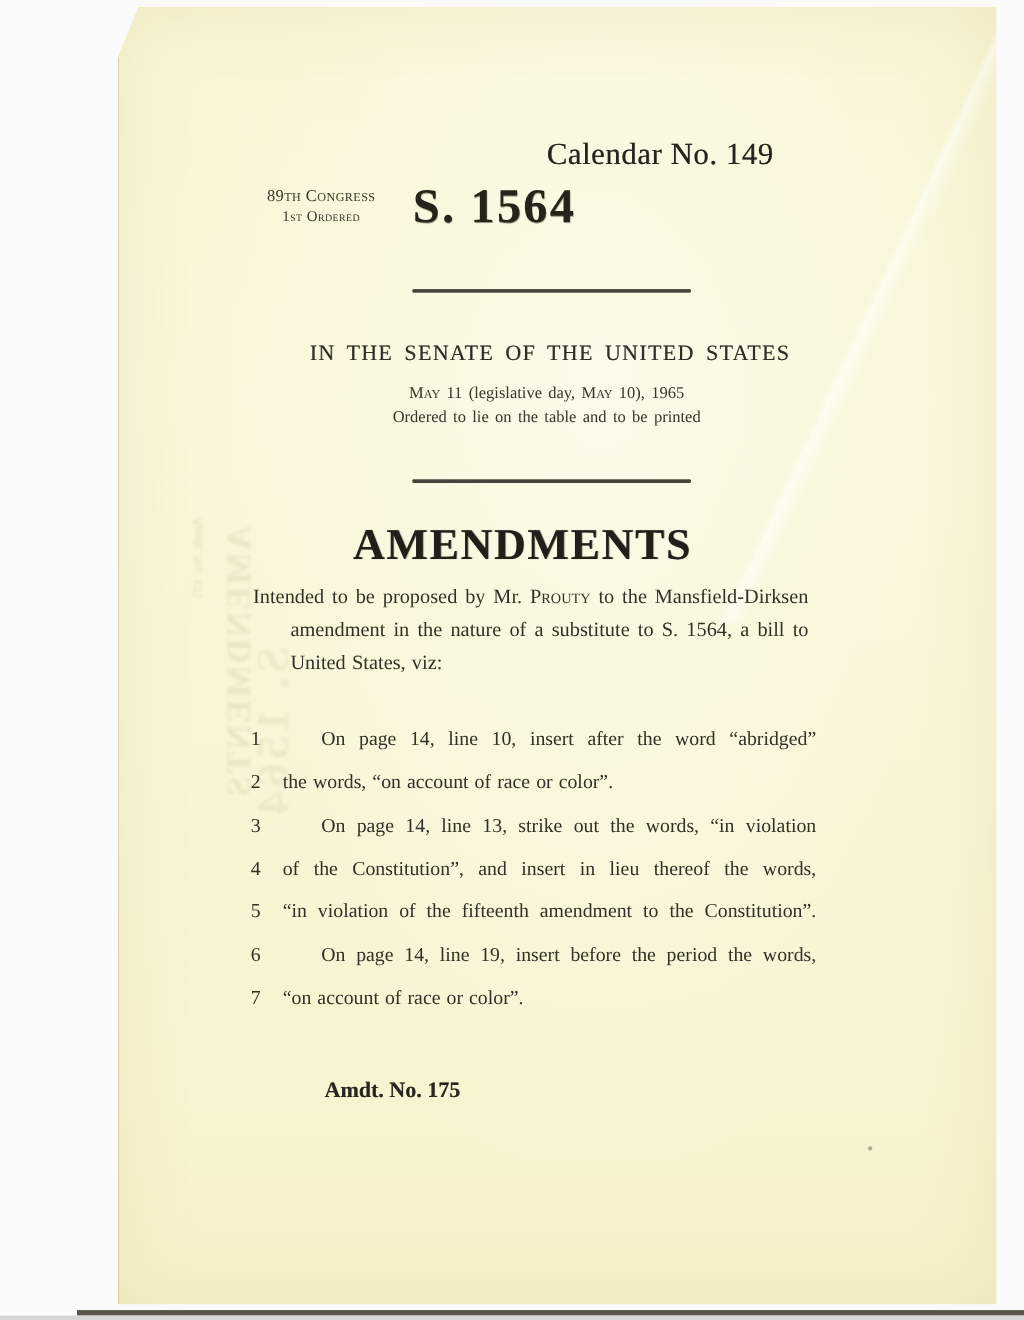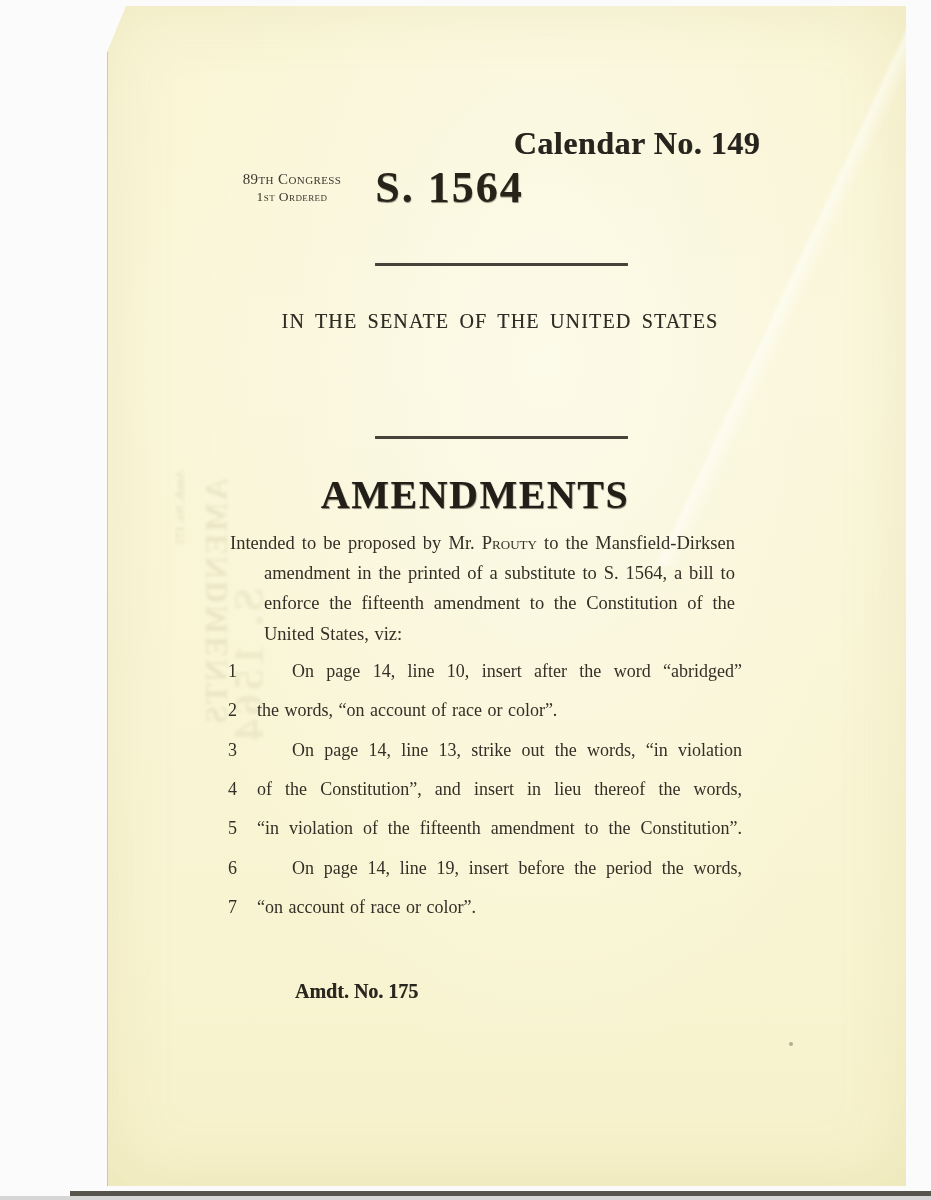--- a/index.html
+++ b/index.html
@@ -22,22 +22,22 @@
     position:absolute;left:0;top:46px;bottom:0;width:1px;
     background:rgba(150,138,85,0.35);
   }
   .crease{
     position:absolute;right:0;top:0;width:340px;height:560px;
     background:linear-gradient(115deg, transparent 58%, rgba(255,255,250,0.55) 59%, transparent 62%);
     pointer-events:none;
   }
   
   .calendar{
-    position:absolute;left:390px;top:119px;width:280px;text-align:center;
-    font-size:32px;font-weight:bold;letter-spacing:0.5px;line-height:1.15;color:#26241d;
+    position:absolute;left:390px;top:119px;width:280px;text-align:left;
+    font-size:28px;font-weight:normal;letter-spacing:0.5px;line-height:1.15;color:#26241d;
     text-shadow:0.4px 0.4px 0.6px rgba(35,32,22,0.55);
   }
   .congress-block{
     position:absolute;left:100px;top:165px;width:170px;text-align:center;
     font-variant:small-caps;color:#3a372e;line-height:17px;
   }
   .congress-line{font-size:15px;letter-spacing:0.4px;}
   .session-line{font-size:13.5px;letter-spacing:0.4px;}
   .bill-number{
     position:absolute;left:255px;top:158px;width:175px;text-align:center;
@@ -124,29 +124,32 @@
     <div class="congress-line">89th Congress</div>
     <div class="session-line">1st Ordered</div>
   </div>
 
   <div class="bill-number">S. 1564</div>
 
   <div class="rule rule-1"></div>
 
   <div class="senate-caption">IN THE SENATE OF THE UNITED STATES</div>
 
+  <div class="date-block">
+    <div><span class="sc">May</span><span> 11 (legislative day, </span><span class="sc">May</span><span> 10), 1965</span></div>
+    <div>Ordered to lie on the table and to be printed</div>
+  </div>
 
   <div class="rule rule-2"></div>
 
   <div class="amend-heading">AMENDMENTS</div>
 
   <div class="intro">
     <div class="ln j"><span>Intended to be proposed by Mr. </span><span class="sc">Prouty</span><span> to the Mansfield-Dirksen</span></div>
-    <div class="ln j ind">amendment in the printed of a substitute to S. 1564, a bill to</div>
-    <div class="ln j ind">enforce the fifteenth amendment to the Constitution of the</div>
+    <div class="ln j ind">amendment in the nature of a substitute to S. 1564, a bill to</div>
     <div class="ln ind">United States, viz:</div>
   </div>
 
   <div class="amend-list">
     <div class="row">
       <div class="num">1</div>
       <div class="txt j pstart">On page 14, line 10, insert after the word “abridged”</div>
     </div>
     <div class="row">
       <div class="num">2</div>

